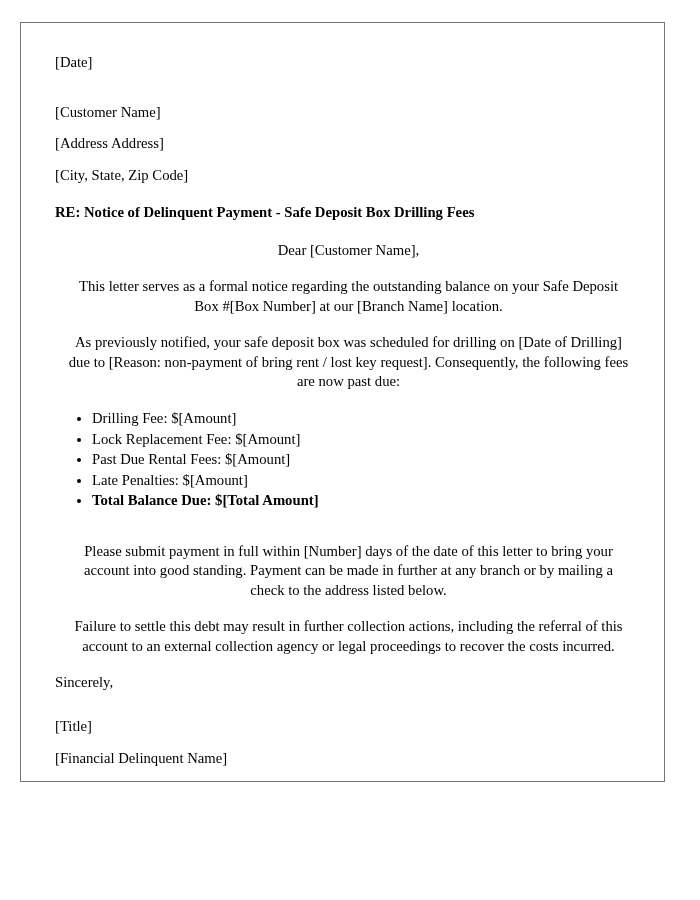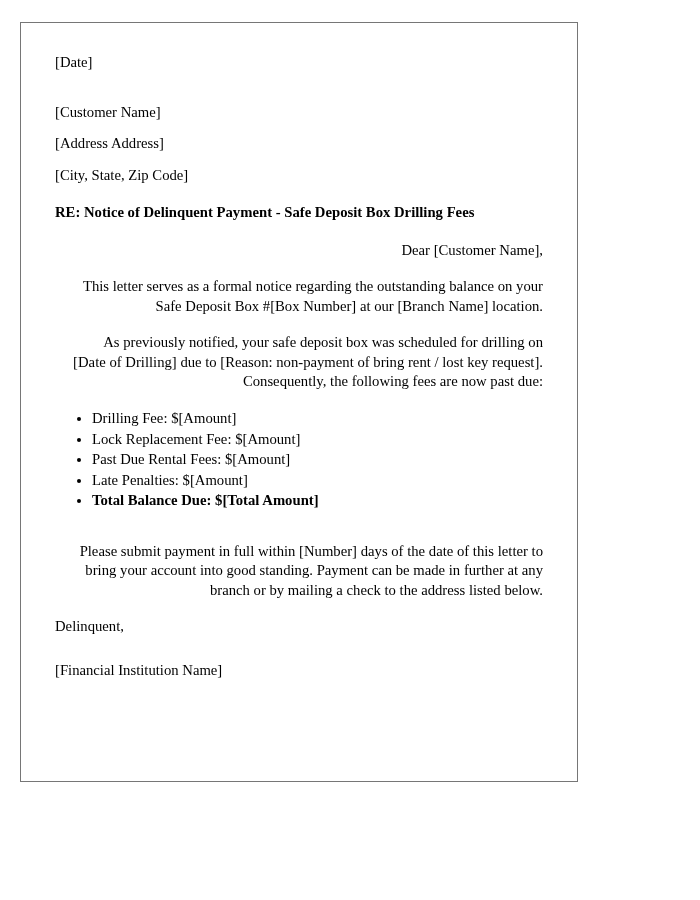--- a/index.html
+++ b/index.html
@@ -16,21 +16,21 @@
   .page {
     position: relative;
     width: 700px;
     height: 900px;
     box-sizing: border-box;
     padding: 22px 20px 0 20px;
   }
   .letter-frame {
     box-sizing: border-box;
     border: 1px solid #767676;
-    width: 558px;
+    width: 645px;
     height: 760px;
     padding: 30px 34px 0 34px;
   }
   .doc-body {
     font-size: 14.7px;
     line-height: 1.33;
   }
   .line {
     white-space: pre;
     margin-top: 12px;
@@ -40,21 +40,21 @@
   }
   .date-line {
     margin: 0 0 30px 0;
   }
   .subject {
     font-weight: bold;
     margin: 0 0 18px 0;
   }
   p.para {
     margin: 0 0 17px 12px;
-    text-align: right;
+    text-align: center;
   }
   ul.fees {
     margin: 0 0 31px 0;
     padding: 0 0 0 37px;
     list-style-type: disc;
   }
   ul.fees li {
     margin: 0 0 1px 0;
     padding: 0;
   }
@@ -94,23 +94,25 @@
       <ul class="fees">
         <li>Drilling Fee: $[Amount]</li>
         <li>Lock Replacement Fee: $[Amount]</li>
         <li>Past Due Rental Fees: $[Amount]</li>
         <li>Late Penalties: $[Amount]</li>
         <li class="total">Total Balance Due: $[Total Amount]</li>
       </ul>
 
       <p class="para">Please submit payment in full within [Number] days of the date of this letter to bring your account into good standing. Payment can be made in further at any branch or by mailing a check to the address listed below.</p>
 
+      <p class="para">Failure to settle this debt may result in further collection actions, including the referral of this account to an external collection agency or legal proceedings to recover the costs incurred.</p>
 
 
-      <p class="closing">Delinquent,</p>
+      <p class="closing">Sincerely,</p>
 
       <div class="sig-block">
-        <div class="line">[Financial Institution Name]</div>
+        <div class="line">[Title]</div>
+        <div class="line">[Financial Delinquent Name]</div>
       </div>
 
     </div>
   </div>
 </div>
 
 </body></html>

